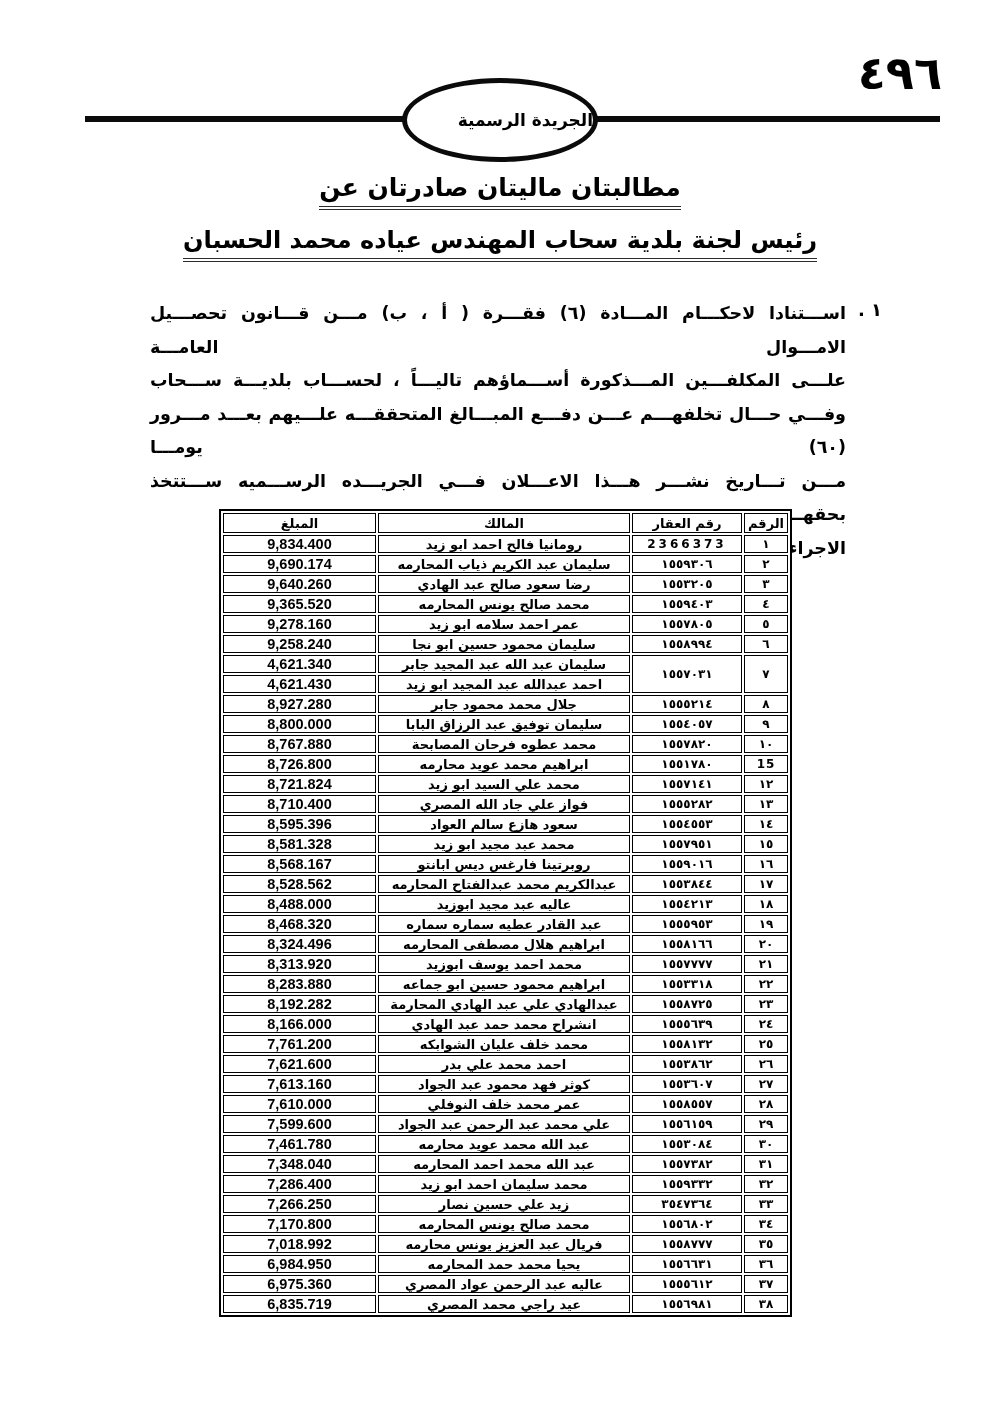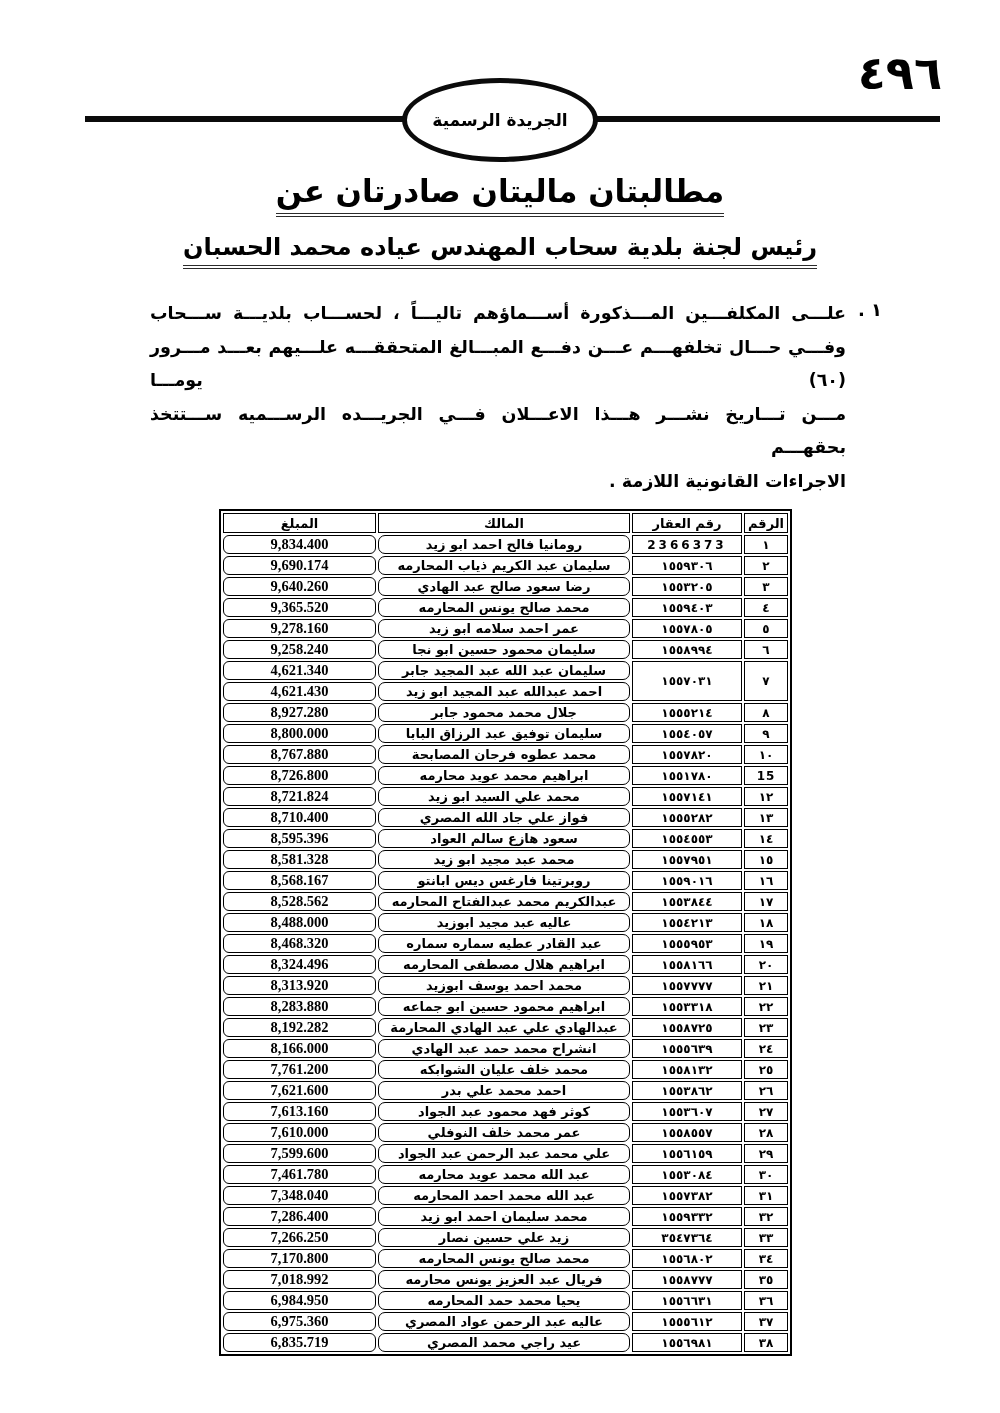--- a/index.html
+++ b/index.html
@@ -20,26 +20,26 @@
     letter-spacing:2px;
   }
   .masthead-rule{
     position:absolute;top:116px;left:85px;width:855px;height:6px;
     background:#0b0b0b;
   }
   .gazette-oval{
     position:absolute;top:78px;left:402px;width:186px;height:74px;
     border:5px solid #0b0b0b;border-radius:50%;
     background:#fff;z-index:2;
-    display:flex;align-items:center;justify-content:center;
+    display:flex;align-items:center;
   }
   .gazette-oval span{font-size:17px;font-weight:bold;}
   
   .titles{position:absolute;top:173px;left:0;width:1000px;text-align:center;z-index:1;}
-  .doc-title{font-size:31px;font-weight:bold;margin:0 0 16px 0;text-decoration:underline;}
+  .doc-title{font-size:25px;font-weight:bold;margin:0 0 16px 0;text-decoration:underline;}
   .doc-subtitle{font-size:24px;font-weight:bold;margin:0;}
   .u{display:inline-block;border-bottom:4px double #2b2b2b;padding-bottom:4px;}
   
   .clause{position:absolute;top:297px;left:150px;width:730px;direction:rtl;}
   .clause-num{
     position:absolute;right:-2px;top:2px;
     font-size:18px;font-weight:bold;
   }
   .clause-body{margin-right:34px;}
   .clause-body .line{
@@ -67,24 +67,24 @@
     height:16px;
     overflow:hidden;white-space:nowrap;
   }
   table.claims th{font-size:13px;height:18px;}
   col.c-serial{width:44px;}
   col.c-prop{width:110px;}
   col.c-owner{width:252px;}
   col.c-amount{width:153px;}
   td.serial{font-size:12px;letter-spacing:1px;}
   td.prop{font-size:12px;letter-spacing:3px;}
-  td.owner{font-size:13px;border-radius:7px;}
+  td.owner{font-size:13px;}
   td.amount{
-    font-family:Liberation Serif, serif;
-    font-size:14.5px;direction:ltr;border-radius:6px;
+    font-family:Liberation Sans, sans-serif;
+    font-size:14.5px;direction:ltr;
   }
 </style>
 </head>
 <body>
 
 <div class="page">
 
   <div class="page-number">٤٩٦</div>
 
   <div class="masthead-rule"></div>
@@ -98,20 +98,21 @@
       <span class="u">مطالبتان ماليتان صادرتان عن</span>
     </div>
     <div class="doc-subtitle">
       <span class="u">رئيس لجنة بلدية سحاب المهندس عياده محمد الحسبان</span>
     </div>
   </div>
 
   <div class="clause">
     <div class="clause-num">١ .</div>
     <div class="clause-body" id="clause-body">
+        <div class="line">اســـتنادا لاحكـــام المـــادة (٦) فقـــرة ( أ ، ب) مـــن قـــانون تحصـــيل الامـــوال العامـــة</div>
         <div class="line">علـــى المكلفـــين المـــذكورة أســـماؤهم تاليـــاً ، لحســـاب بلديـــة ســـحاب</div>
         <div class="line">وفـــي حـــال تخلفهـــم عـــن دفـــع المبـــالغ المتحققـــه علـــيهم بعـــد مـــرور (٦٠) يومـــا</div>
         <div class="line">مـــن تـــاريخ نشـــر هـــذا الاعـــلان فـــي الجريـــده الرســـميه ســـتتخذ بحقهـــم</div>
         <div class="line last">الاجراءات القانونية اللازمة .</div>
       </div>
   </div>
 
   <table class="claims">
     <colgroup>
       <col class="c-serial">

